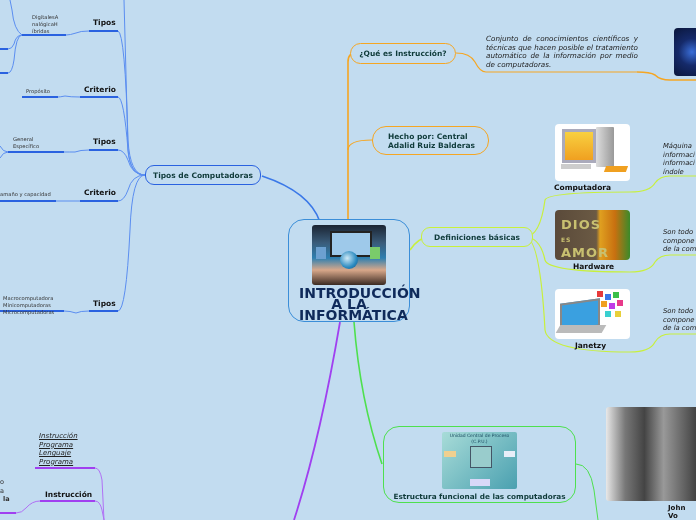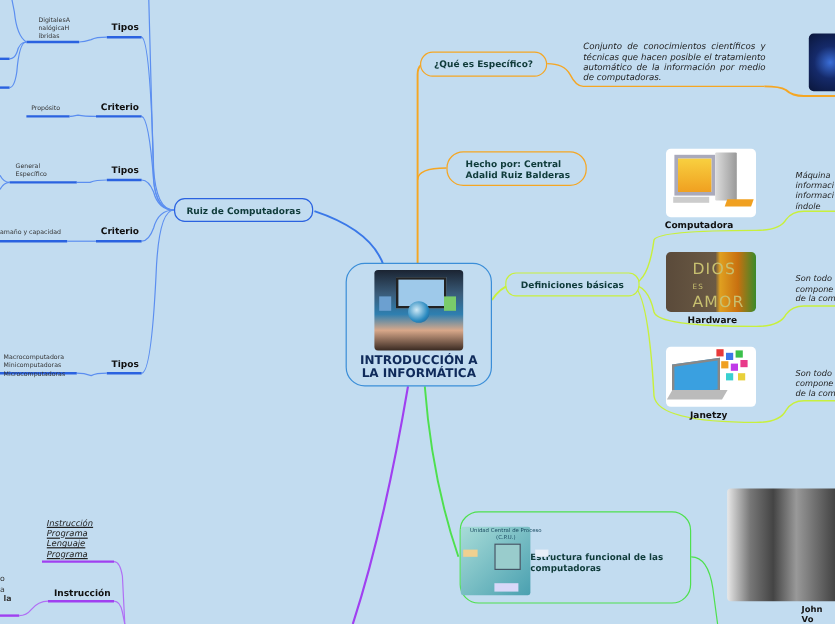--- a/index.html
+++ b/index.html
@@ -93,35 +93,35 @@
   </g>
 </svg>
 
 <div class="node" style="left:288px; top:219px; width:122px; height:103px; border:1.5px solid #3b8ed8; border-radius:16px; flex-direction:column; justify-content:flex-start; padding-top:5px;">
   <div style="width:74px; height:67px; border-radius:3px; background:linear-gradient(180deg,#1b2432 0%,#3a5c7a 30%,#2e7fb0 55%,#d8a88a 75%,#3a2a22 100%); position:relative; overflow:hidden;">
     <div style="position:absolute; left:18px; top:6px; width:38px; height:22px; background:#9ec9ea; border:2px solid #222;"></div>
     <div style="position:absolute; left:28px; top:26px; width:18px; height:18px; border-radius:50%; background:radial-gradient(circle at 40% 40%,#cfe9f6,#2a8ac0 60%,#1a5080);"></div>
     <div style="position:absolute; left:4px; top:22px; width:10px; height:12px; background:#6ca0d0;"></div>
     <div style="position:absolute; left:58px; top:22px; width:10px; height:12px; background:#7acb6a;"></div>
   </div>
-  <div style="color:#0f2a5a; font-size:10px; text-align:center; line-height:11px; margin-top:3px; width:100px;">INTRODUCCIÓN A LA INFORMÁTICA</div>
+  <div style="color:#0f2a5a; font-size:14px; text-align:center; line-height:11px; margin-top:3px; width:100px;">INTRODUCCIÓN A LA INFORMÁTICA</div>
 </div>
 
 <div class="node" style="left:350px; top:43px; width:106px; height:21px; border:1.5px solid #f5a623;">
-  <span>¿Qué es Específico?</span>
+  <span>¿Qué es Instrucción?</span>
 </div>
 <div class="desc" style="left:486px; top:35px; width:152px; font-size:7.2px; text-align:justify;">Conjunto de conocimientos científicos y técnicas que hacen posible el tratamiento automático de la información por medio de computadoras.</div>
 <div class="imgbox" style="left:674px; top:28px; width:30px; height:48px; background:radial-gradient(circle at 60% 50%,#3a6ed8 0%,#152a6a 45%,#0a163a 100%);"></div>
 
 <div class="node" style="left:372px; top:126px; width:117px; height:29px; border:1.5px solid #f5a623; border-radius:14px; justify-content:flex-start; padding-left:15px;">
   <span style="line-height:9px; width:90px;">Hecho por: Central Adalid Ruiz Balderas</span>
 </div>
 
 <div class="node" style="left:145px; top:165px; width:116px; height:20px; border:1.5px solid #2a62e0; border-radius:9px;">
-  <span>Ruiz de Computadoras</span>
+  <span>Tipos de Computadoras</span>
 </div>
 
 <div class="label" style="left:93px; top:18px;">Tipos</div>
 <div class="small" style="left:32px; top:14px;">
   <div>DigitalesA</div>
   <div>nalógicaH</div>
   <div>íbridas</div>
 </div>
 
 <div class="label" style="left:84px; top:85px;">Criterio</div>
@@ -152,21 +152,21 @@
   <div style="position:absolute; left:41px; top:3px; width:18px; height:40px; background:linear-gradient(90deg,#ddd,#999); border-radius:1px;"></div>
   <div style="position:absolute; left:6px; top:40px; width:30px; height:5px; background:#ccc;"></div>
   <div style="position:absolute; left:50px; top:42px; width:22px; height:6px; background:#f0a020; transform:skewX(-20deg);"></div>
 </div>
 <div class="label" style="left:554px; top:183px;">Computadora</div>
 <div class="desc" style="left:663px; top:142px; width:40px; font-size:6.8px;">
   <span>Máquina informaci informaci índole</span>
 </div>
 
 <div class="imgbox" style="left:555px; top:210px; width:75px; height:50px; background:linear-gradient(90deg,#5a4a3a 0%,#6b5a44 55%,#e0a020 60%,#c87010 80%,#3a8a2a 100%);">
-  <div style="position:absolute; left:6px; top:8px; font-family:'DejaVu Sans',sans-serif; font-weight:normal; font-size:13px; color:#c8c070; line-height:13px; letter-spacing:1px;margin-left:16px;">DIOS<br><span style="font-size:6px;">ES</span><br>AMOR</div>
+  <div style="position:absolute; left:6px; top:8px; font-family:'DejaVu Sans',sans-serif; font-weight:bold; font-size:13px; color:#c8c070; line-height:13px; letter-spacing:1px;">DIOS<br><span style="font-size:6px;">ES</span><br>AMOR</div>
 </div>
 <div class="label" style="left:573px; top:262px;">Hardware</div>
 <div class="desc" style="left:663px; top:228px; width:40px; font-size:6.8px;">
   <span>Son todo compone de la com</span>
 </div>
 
 <div class="imgbox" style="left:555px; top:289px; width:75px; height:50px; background:#fff;">
   <div style="position:absolute; left:5px; top:12px; width:36px; height:24px; background:#3aa0e0; border:2px solid #888; transform:skewY(-8deg);"></div>
   <div style="position:absolute; left:3px; top:36px; width:46px; height:8px; background:#bbb; transform:skewX(-30deg);"></div>
   <div style="position:absolute; left:42px; top:2px; width:6px; height:6px; background:#e83a3a;"></div>
@@ -176,21 +176,21 @@
   <div style="position:absolute; left:54px; top:14px; width:6px; height:6px; background:#c03ae8;"></div>
   <div style="position:absolute; left:62px; top:11px; width:6px; height:6px; background:#e83a8a;"></div>
   <div style="position:absolute; left:50px; top:22px; width:6px; height:6px; background:#3ad0d0;"></div>
   <div style="position:absolute; left:60px; top:22px; width:6px; height:6px; background:#e8d03a;"></div>
 </div>
 <div class="label" style="left:575px; top:341px;">Janetzy</div>
 <div class="desc" style="left:663px; top:307px; width:40px; font-size:6.8px;">
   <span>Son todo compone de la com</span>
 </div>
 
-<div class="node" style="left:383px; top:426px; width:193px; height:77px; border:1.5px solid #4ee04e; border-radius:16px; justify-content:flex-start; padding-top:5px;">
+<div class="node" style="left:383px; top:426px; width:193px; height:77px; border:1.5px solid #4ee04e; border-radius:16px; flex-direction:column; justify-content:flex-start; padding-top:5px;">
   <div style="width:75px; height:57px; background:linear-gradient(135deg,#a8dcd8,#4aa0b0); position:relative; border-radius:2px;">
     <div style="position:absolute; left:2px; top:1px; width:71px; font-size:4.5px; color:#1a4a60; text-align:center; font-weight:normal; line-height:6px;">Unidad Central de Proceso (C.P.U.)</div>
     <div style="position:absolute; left:28px; top:14px; width:20px; height:20px; background:#9cc; border:1px solid #456;"></div>
     <div style="position:absolute; left:2px; top:19px; width:12px; height:6px; background:#f0d090;"></div>
     <div style="position:absolute; left:62px; top:19px; width:11px; height:6px; background:#e8eef8;"></div>
     <div style="position:absolute; left:28px; top:47px; width:20px; height:7px; background:#d8d8f8;"></div>
   </div>
   <div style="margin-top:3px; font-size:7.3px;">Estructura funcional de las computadoras</div>
 </div>
 

